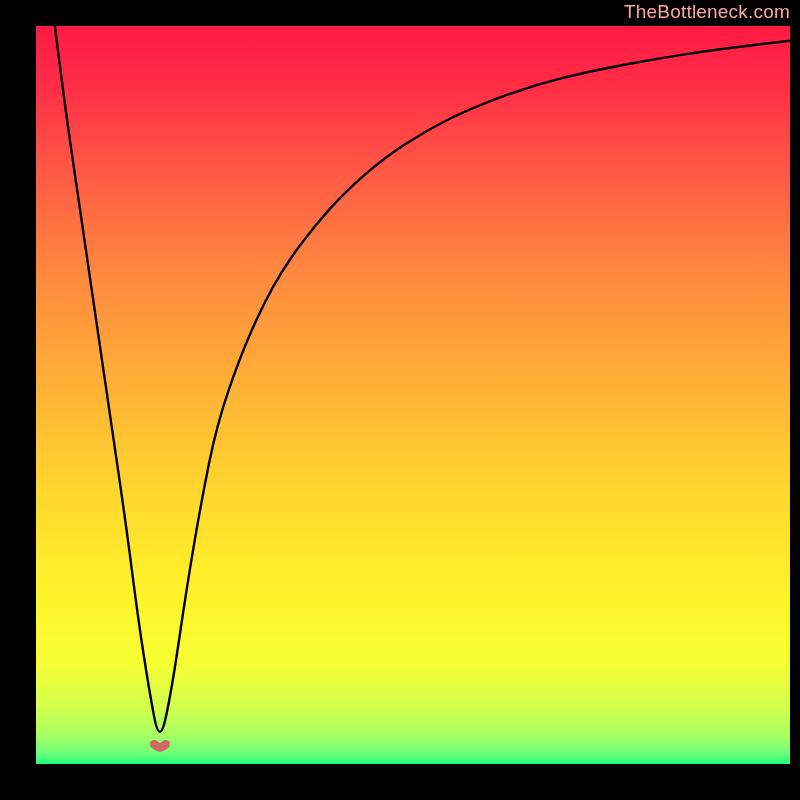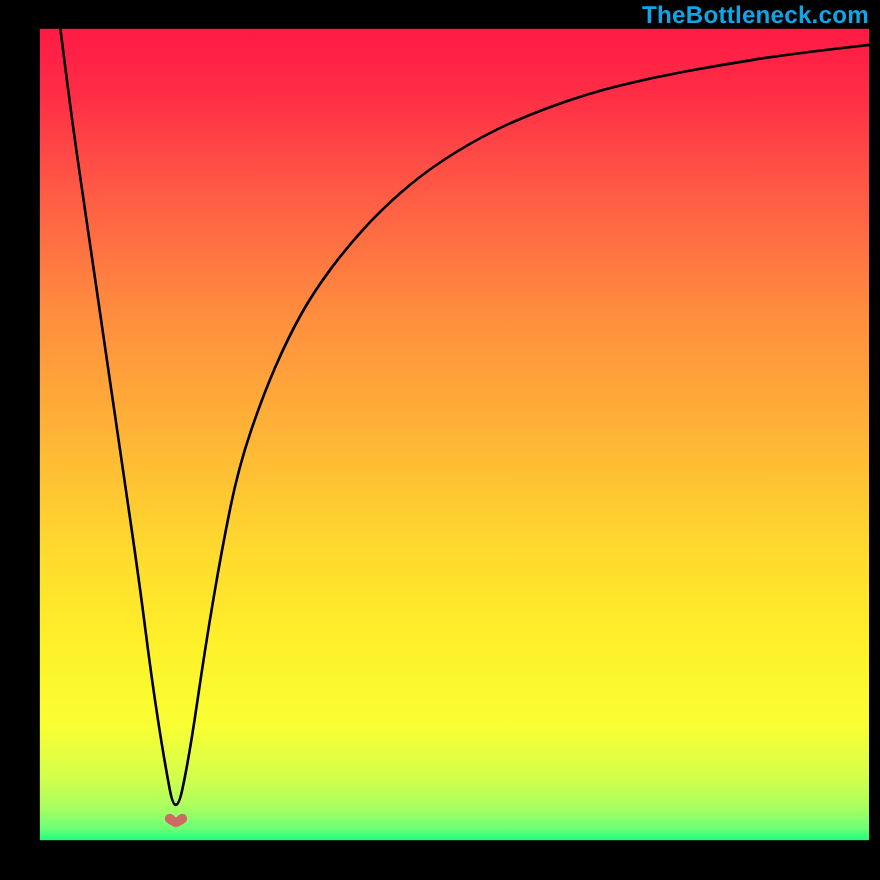--- a/index.html
+++ b/index.html
@@ -18,23 +18,23 @@
   .plot-area {
     position: absolute;
     overflow: hidden;
   }
   .gradient {
     position: absolute;
     inset: 0;
   }
   .watermark {
     position: absolute;
-    color: #0ea5e9;
-    font-size: 22px;
-    font-weight: 700;
+    color: #fca5a5;
+    font-size: 19px;
+    font-weight: 400;
     letter-spacing: 0.2px;
   }
   svg.curve {
     position: absolute;
     inset: 0;
   }
   .marker {
     position: absolute;
     transform: translate(-50%, -50%);
   }

